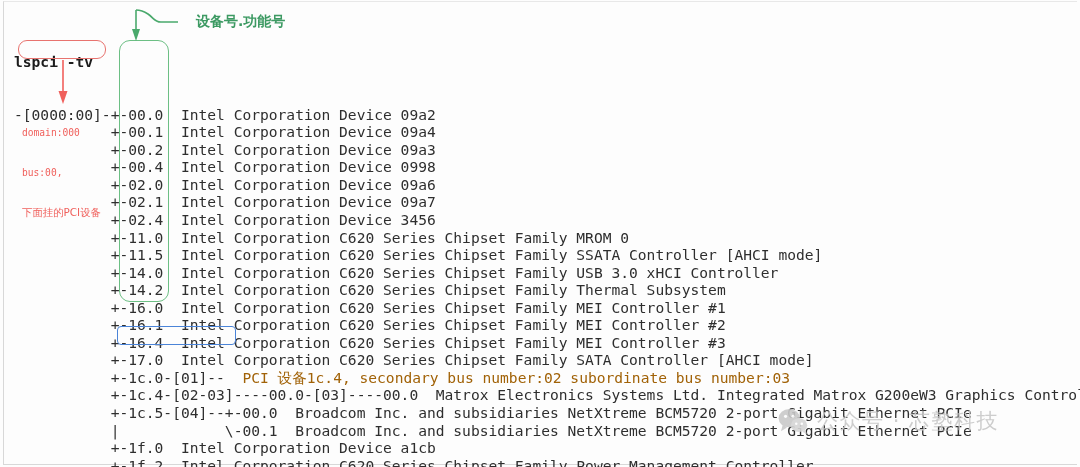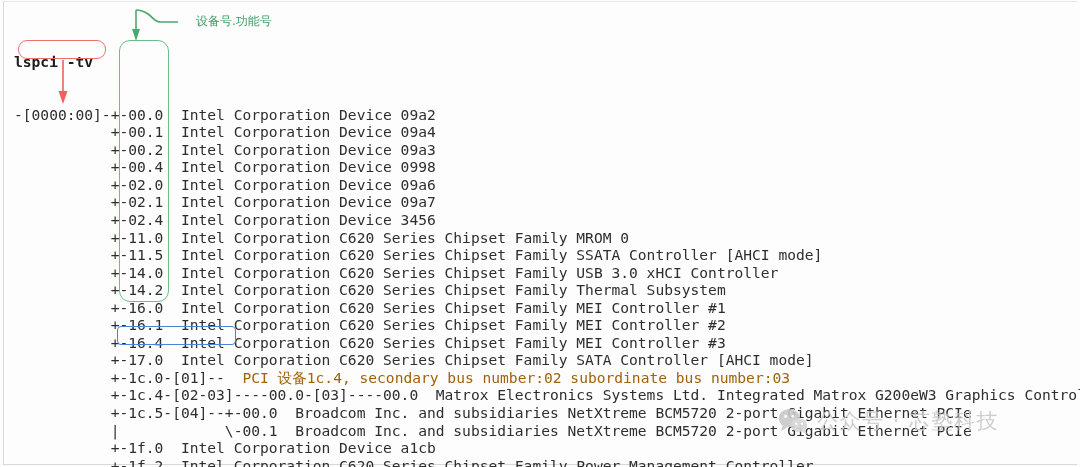--- a/index.html
+++ b/index.html
@@ -95,23 +95,24 @@
     box-sizing: border-box;
   }
 
   
   #green-hook { left: 128px; top: 8px; width: 56px; height: 34px; }
   #green-label {
     left: 196px;
     top: 14px;
     color: #3d9a63;
     font-family: "DejaVu Sans", "Liberation Sans", sans-serif;
-    font-size: 12px;
+    font-size: 14px;
     line-height: 14px;
     white-space: pre;
+    font-weight: bold;
   }
 
   
   #blue-box {
     left: 117px;
     top: 326px;
     width: 119px;
     height: 19px;
     border: 1.4px solid #4b84d8;
     border-radius: 4px;
@@ -149,20 +150,25 @@
     <div id="tree-lines"><div class="line">-[0000:00]-+-00.0  Intel Corporation Device 09a2</div><div class="line">           +-00.1  Intel Corporation Device 09a4</div><div class="line">           +-00.2  Intel Corporation Device 09a3</div><div class="line">           +-00.4  Intel Corporation Device 0998</div><div class="line">           +-02.0  Intel Corporation Device 09a6</div><div class="line">           +-02.1  Intel Corporation Device 09a7</div><div class="line">           +-02.4  Intel Corporation Device 3456</div><div class="line">           +-11.0  Intel Corporation C620 Series Chipset Family MROM 0</div><div class="line">           +-11.5  Intel Corporation C620 Series Chipset Family SSATA Controller [AHCI mode]</div><div class="line">           +-14.0  Intel Corporation C620 Series Chipset Family USB 3.0 xHCI Controller</div><div class="line">           +-14.2  Intel Corporation C620 Series Chipset Family Thermal Subsystem</div><div class="line">           +-16.0  Intel Corporation C620 Series Chipset Family MEI Controller #1</div><div class="line">           +-16.1  Intel Corporation C620 Series Chipset Family MEI Controller #2</div><div class="line">           +-16.4  Intel Corporation C620 Series Chipset Family MEI Controller #3</div><div class="line">           +-17.0  Intel Corporation C620 Series Chipset Family SATA Controller [AHCI mode]</div><div class="line"><span>           +-1c.0-[01]--  </span><span class="blue-note">PCI 设备1c.4, secondary bus number:02 subordinate bus number:03</span></div><div class="line">           +-1c.4-[02-03]----00.0-[03]----00.0  Matrox Electronics Systems Ltd. Integrated Matrox G200eW3 Graphics Controller</div><div class="line">           +-1c.5-[04]--+-00.0  Broadcom Inc. and subsidiaries NetXtreme BCM5720 2-port Gigabit Ethernet PCIe</div><div class="line">           |            \-00.1  Broadcom Inc. and subsidiaries NetXtreme BCM5720 2-port Gigabit Ethernet PCIe</div><div class="line">           +-1f.0  Intel Corporation Device a1cb</div><div class="line">           +-1f.2  Intel Corporation C620 Series Chipset Family Power Management Controller</div></div>
   </div>
 
   <div class="anno" id="red-box"></div>
 
   <svg class="anno" id="red-arrow" viewBox="0 0 24 46">
     <path d="M11 0 L11 34" stroke="#f0605c" stroke-width="1.6" fill="none"></path>
     <path d="M11 44 L6.5 31 L15.5 31 Z" fill="#f0605c"></path>
   </svg>
 
+  <div class="anno" id="red-caption">
+    <div>domain:000</div>
+    <div>bus:00,</div>
+    <div class="cjk">下面挂的PCI设备</div>
+  </div>
 
   <div class="anno" id="green-box"></div>
 
   <svg class="anno" id="green-hook" viewBox="0 0 56 34">
     <path d="M8 2 L8 24" stroke="#4aa96c" stroke-width="1.6" fill="none"></path>
     <path d="M8 33 L4 21 L12 21 Z" fill="#4aa96c"></path>
     <path d="M8 2 C8 2 14 2 20 6 C26 10 26 14 33 14 L50 14" stroke="#4aa96c" stroke-width="1.6" fill="none"></path>
   </svg>
 
   <div class="anno" id="green-label">设备号.功能号</div>

